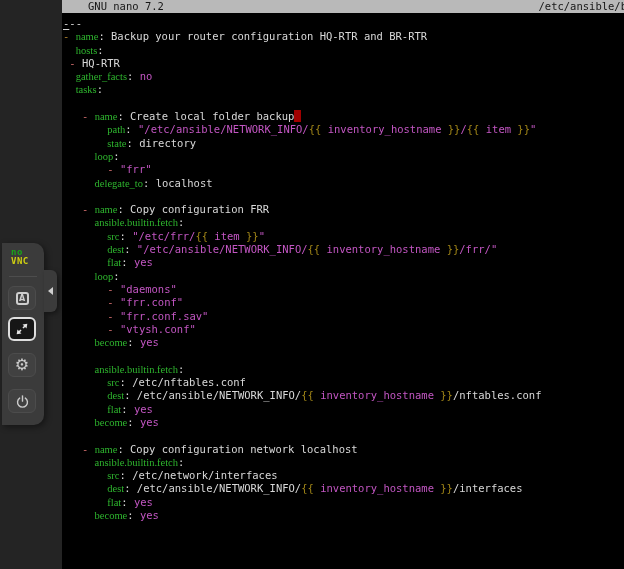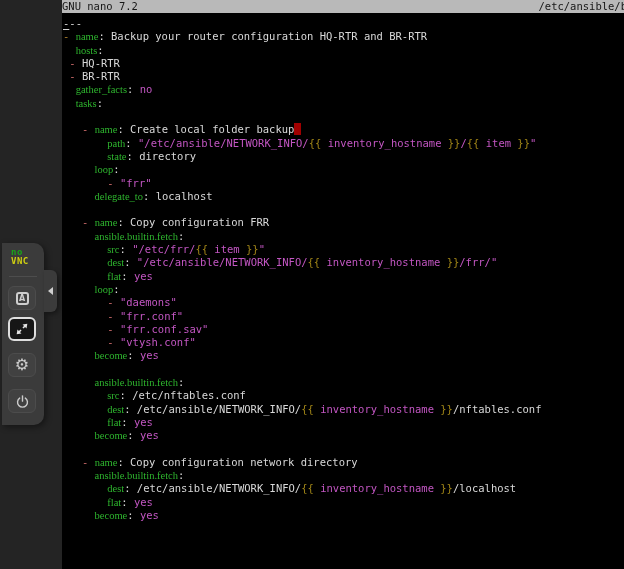--- a/index.html
+++ b/index.html
@@ -6,21 +6,21 @@
   body{
     width:624px;height:569px;overflow:hidden;position:relative;
     background:#242424;font-family:"DejaVu Sans Mono",monospace;
   }
   
   .terminal{position:absolute;left:62px;top:0;right:0;bottom:0;background:#000;}
   .nano-titlebar{
     position:absolute;left:0;top:0;right:0;height:13px;background:#b9b9b9;color:#161616;
     font-size:10.5px;line-height:13px;white-space:pre;
   }
-  .nano-title{position:absolute;left:0;top:0;}
+  .nano-title{position:absolute;left:26px;top:0;}
   .nano-filepath{position:absolute;right:-3px;top:0;}
   .editor{
     position:absolute;left:1px;top:17px;right:0;bottom:0;
     font-size:10.5px;line-height:13.3px;color:#d9d9d9;
   }
   .line{white-space:pre;height:13.3px;}
   .seg-key{color:#2eb52e;font-family:Liberation Serif, serif;}
   .seg-str{color:#c356c3;}
   .seg-dash{color:#cd6b6b;}
   .seg-dashtop{color:#b1842f;}
@@ -66,21 +66,20 @@
 <div class="terminal">
   <div class="nano-titlebar">
     <span class="nano-title">GNU nano 7.2</span>
     <span class="nano-filepath">/etc/ansible/b</span>
   </div>
   <div class="editor" id="editor-lines">
       <div class="line"><span class="seg-mark">-</span><span class="seg-plain">--</span></div>
       <div class="line"><span class="seg-dashtop">- </span><span class="seg-key">name</span><span class="seg-plain">: Backup your router configuration HQ-RTR and BR-RTR</span></div>
       <div class="line"><span class="seg-plain">  </span><span class="seg-key">hosts</span><span class="seg-plain">:</span></div>
       <div class="line"><span class="seg-plain"> </span><span class="seg-dash">- </span><span class="seg-plain">HQ-RTR</span></div>
-      <div class="line"><span class="seg-plain"> </span><span class="seg-dash">- </span><span class="seg-plain">BR-RTR</span></div>
       <div class="line"><span class="seg-plain">  </span><span class="seg-key">gather_facts</span><span class="seg-plain">: </span><span class="seg-str">no</span></div>
       <div class="line"><span class="seg-plain">  </span><span class="seg-key">tasks</span><span class="seg-plain">:</span></div>
       <div class="line">&nbsp;</div>
       <div class="line"><span class="seg-plain">   </span><span class="seg-dash">- </span><span class="seg-key">name</span><span class="seg-plain">: Create local folder backup</span><span class="seg-cursor">&nbsp;</span></div>
       <div class="line"><span class="seg-plain">       </span><span class="seg-key">path</span><span class="seg-plain">: </span><span class="seg-str">"/etc/ansible/NETWORK_INFO/</span><span class="seg-jinja">{{</span><span class="seg-str"> inventory_hostname </span><span class="seg-jinja">}}</span><span class="seg-str">/</span><span class="seg-jinja">{{</span><span class="seg-str"> item </span><span class="seg-jinja">}}</span><span class="seg-str">"</span></div>
       <div class="line"><span class="seg-plain">       </span><span class="seg-key">state</span><span class="seg-plain">: directory</span></div>
       <div class="line"><span class="seg-plain">     </span><span class="seg-key">loop</span><span class="seg-plain">:</span></div>
       <div class="line"><span class="seg-plain">       </span><span class="seg-dash">- </span><span class="seg-str">"frr"</span></div>
       <div class="line"><span class="seg-plain">     </span><span class="seg-key">delegate_to</span><span class="seg-plain">: localhost</span></div>
       <div class="line">&nbsp;</div>
@@ -95,23 +94,24 @@
       <div class="line"><span class="seg-plain">       </span><span class="seg-dash">- </span><span class="seg-str">"frr.conf.sav"</span></div>
       <div class="line"><span class="seg-plain">       </span><span class="seg-dash">- </span><span class="seg-str">"vtysh.conf"</span></div>
       <div class="line"><span class="seg-plain">     </span><span class="seg-key">become</span><span class="seg-plain">: </span><span class="seg-str">yes</span></div>
       <div class="line">&nbsp;</div>
       <div class="line"><span class="seg-plain">     </span><span class="seg-key">ansible.builtin.fetch</span><span class="seg-plain">:</span></div>
       <div class="line"><span class="seg-plain">       </span><span class="seg-key">src</span><span class="seg-plain">: /etc/nftables.conf</span></div>
       <div class="line"><span class="seg-plain">       </span><span class="seg-key">dest</span><span class="seg-plain">: /etc/ansible/NETWORK_INFO/</span><span class="seg-jinja">{{</span><span class="seg-str"> inventory_hostname </span><span class="seg-jinja">}}</span><span class="seg-plain">/nftables.conf</span></div>
       <div class="line"><span class="seg-plain">       </span><span class="seg-key">flat</span><span class="seg-plain">: </span><span class="seg-str">yes</span></div>
       <div class="line"><span class="seg-plain">     </span><span class="seg-key">become</span><span class="seg-plain">: </span><span class="seg-str">yes</span></div>
       <div class="line">&nbsp;</div>
-      <div class="line"><span class="seg-plain">   </span><span class="seg-dash">- </span><span class="seg-key">name</span><span class="seg-plain">: Copy configuration network directory</span></div>
+      <div class="line"><span class="seg-plain">   </span><span class="seg-dash">- </span><span class="seg-key">name</span><span class="seg-plain">: Copy configuration network localhost</span></div>
       <div class="line"><span class="seg-plain">     </span><span class="seg-key">ansible.builtin.fetch</span><span class="seg-plain">:</span></div>
-      <div class="line"><span class="seg-plain">       </span><span class="seg-key">dest</span><span class="seg-plain">: /etc/ansible/NETWORK_INFO/</span><span class="seg-jinja">{{</span><span class="seg-str"> inventory_hostname </span><span class="seg-jinja">}}</span><span class="seg-plain">/localhost</span></div>
+      <div class="line"><span class="seg-plain">       </span><span class="seg-key">src</span><span class="seg-plain">: /etc/network/interfaces</span></div>
+      <div class="line"><span class="seg-plain">       </span><span class="seg-key">dest</span><span class="seg-plain">: /etc/ansible/NETWORK_INFO/</span><span class="seg-jinja">{{</span><span class="seg-str"> inventory_hostname </span><span class="seg-jinja">}}</span><span class="seg-plain">/interfaces</span></div>
       <div class="line"><span class="seg-plain">       </span><span class="seg-key">flat</span><span class="seg-plain">: </span><span class="seg-str">yes</span></div>
       <div class="line"><span class="seg-plain">     </span><span class="seg-key">become</span><span class="seg-plain">: </span><span class="seg-str">yes</span></div>
     </div>
 
 </div>
 
 <div class="vnc-strip">
   <div class="vnc-panel">
     <div class="vnc-logo">
       <span class="logo-no">no</span>

